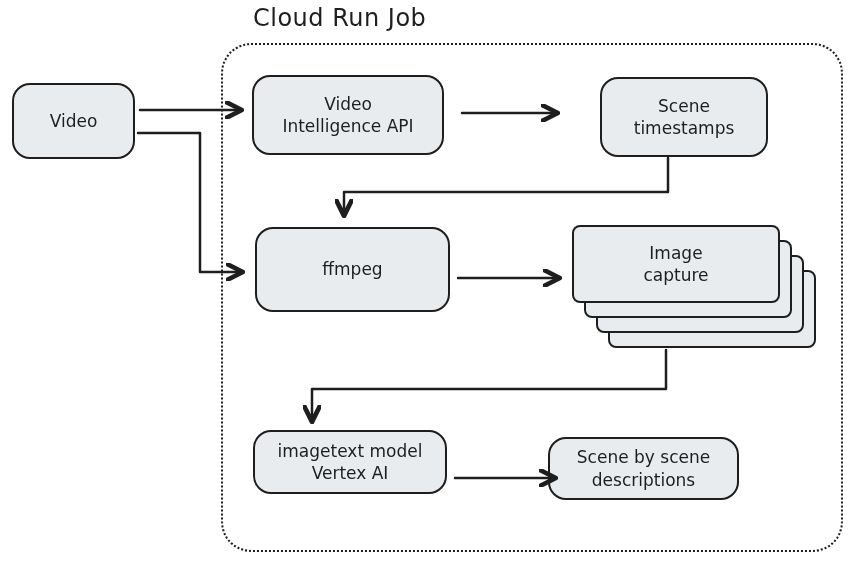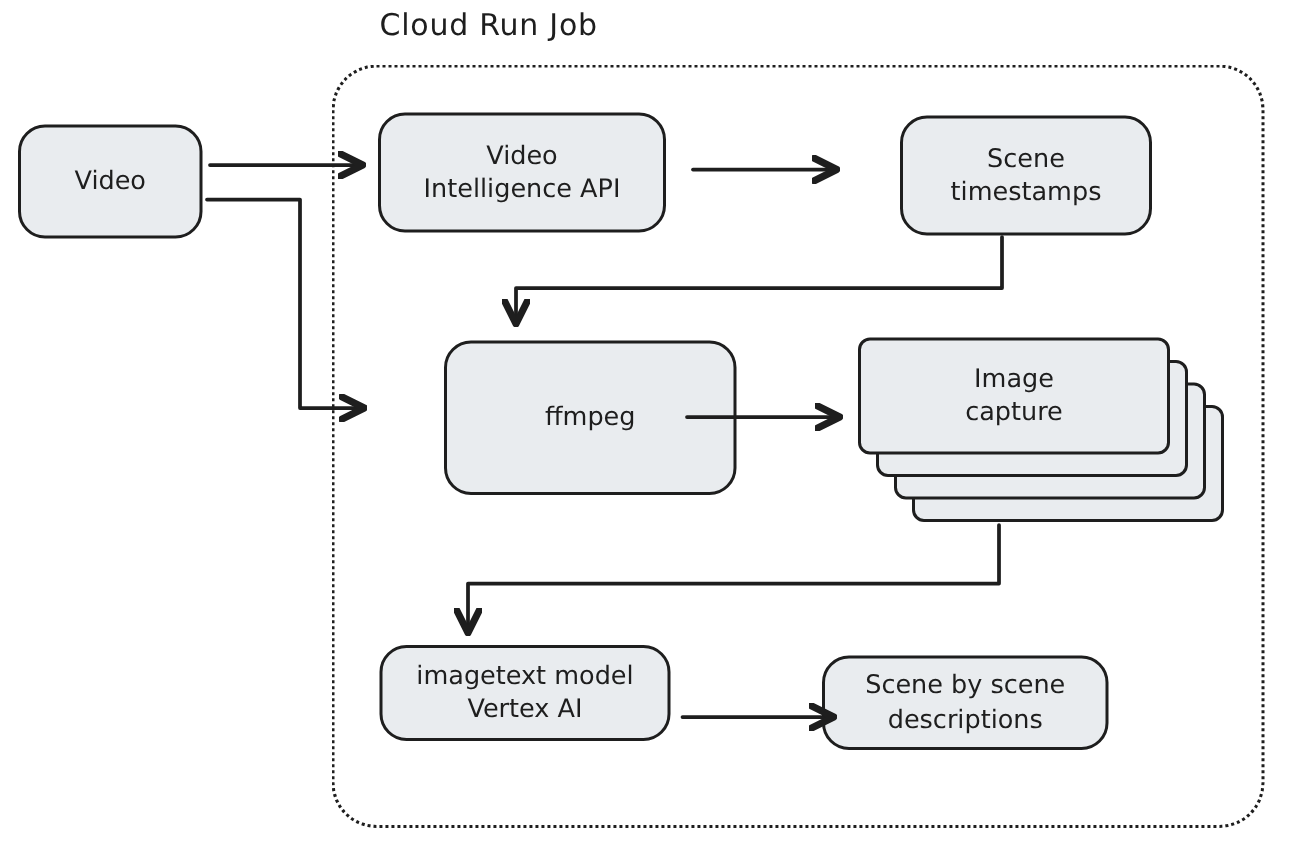--- a/index.html
+++ b/index.html
@@ -9,21 +9,21 @@
     height: 568px;
     background: #ffffff;
     font-family: "DejaVu Sans", sans-serif;
     color: #1e1e1e;
     overflow: hidden;
   }
   .diagram-title {
     position: absolute;
     left: 253px;
     top: 4px;
-    font-size: 20px;
+    font-size: 24px;
     letter-spacing: 0.5px;
     color: #1e1e1e;
   }
   .dotted-container {
     position: absolute;
     left: 221px;
     top: 43px;
     width: 618px;
     height: 505px;
     border: 2.5px dotted #1e1e1e;
@@ -91,21 +91,21 @@
   <div class="node" style="left:252px; top:75px; width:192px; height:80px;">
     <div class="node-label">Video
 Intelligence API</div>
   </div>
 
   <div class="node" style="left:600px; top:77px; width:168px; height:80px;">
     <div class="node-label">Scene
 timestamps</div>
   </div>
 
-  <div class="node" style="left:255px; top:227px; width:195px; height:103px;margin-left:41px;">
+  <div class="node" style="left:255px; top:227px; width:195px; height:85px;">
     <div class="node-label">ffmpeg</div>
   </div>
 
   <div class="stack-wrap" style="left:572px; top:225px; width:245px; height:124px;">
     <div class="stack-card" style="left:36px; top:45px;"></div>
     <div class="stack-card" style="left:24px; top:30px;"></div>
     <div class="stack-card" style="left:12px; top:15px;"></div>
     <div class="stack-card" style="left:0px; top:0px;">
       <div class="node-label">Image
 capture</div>

